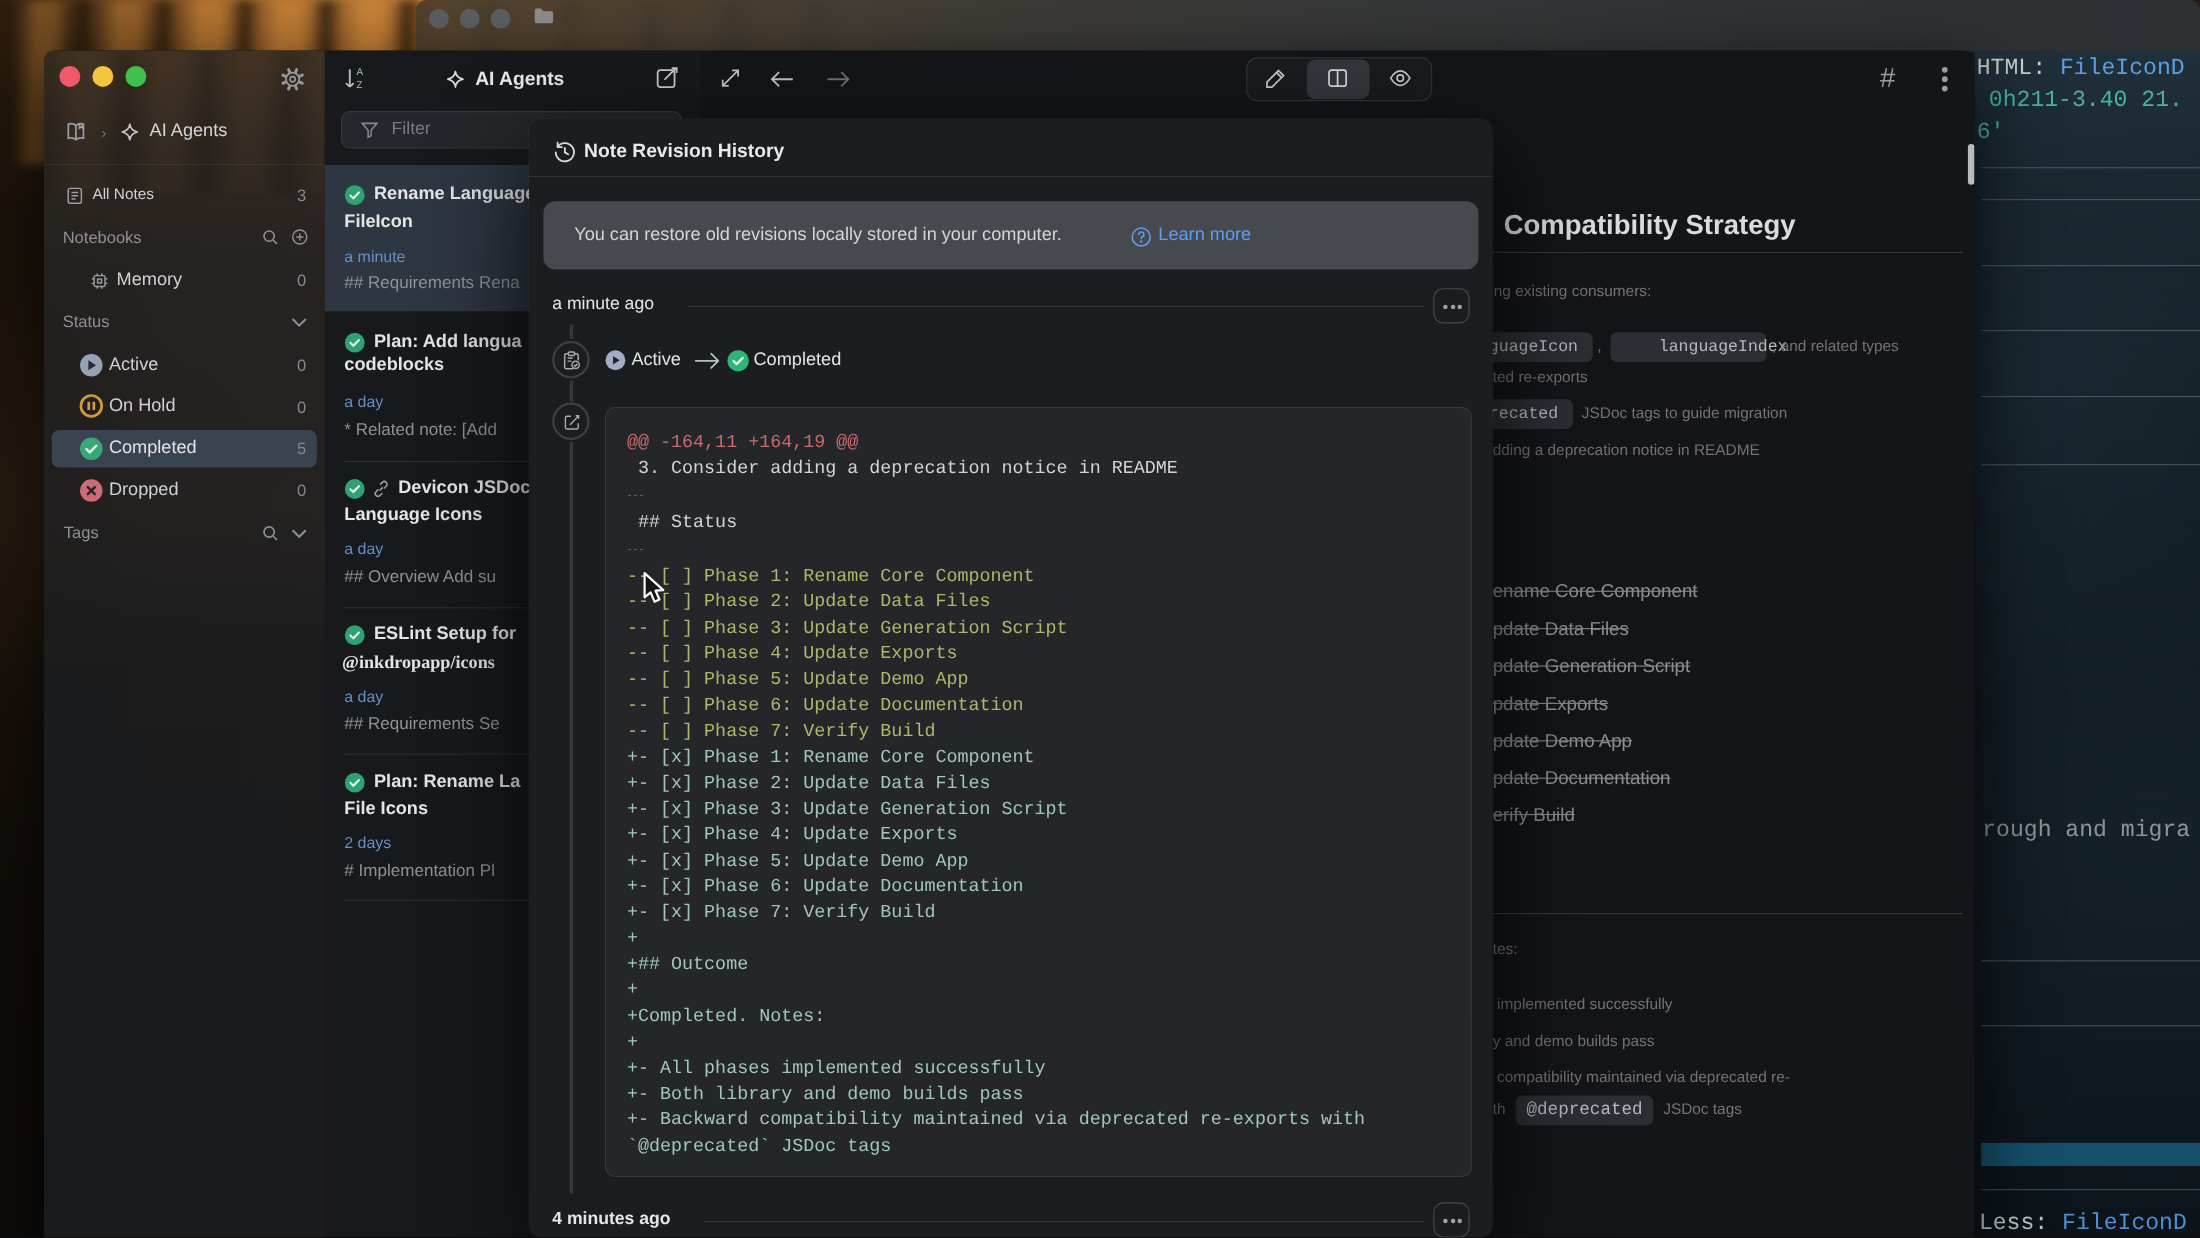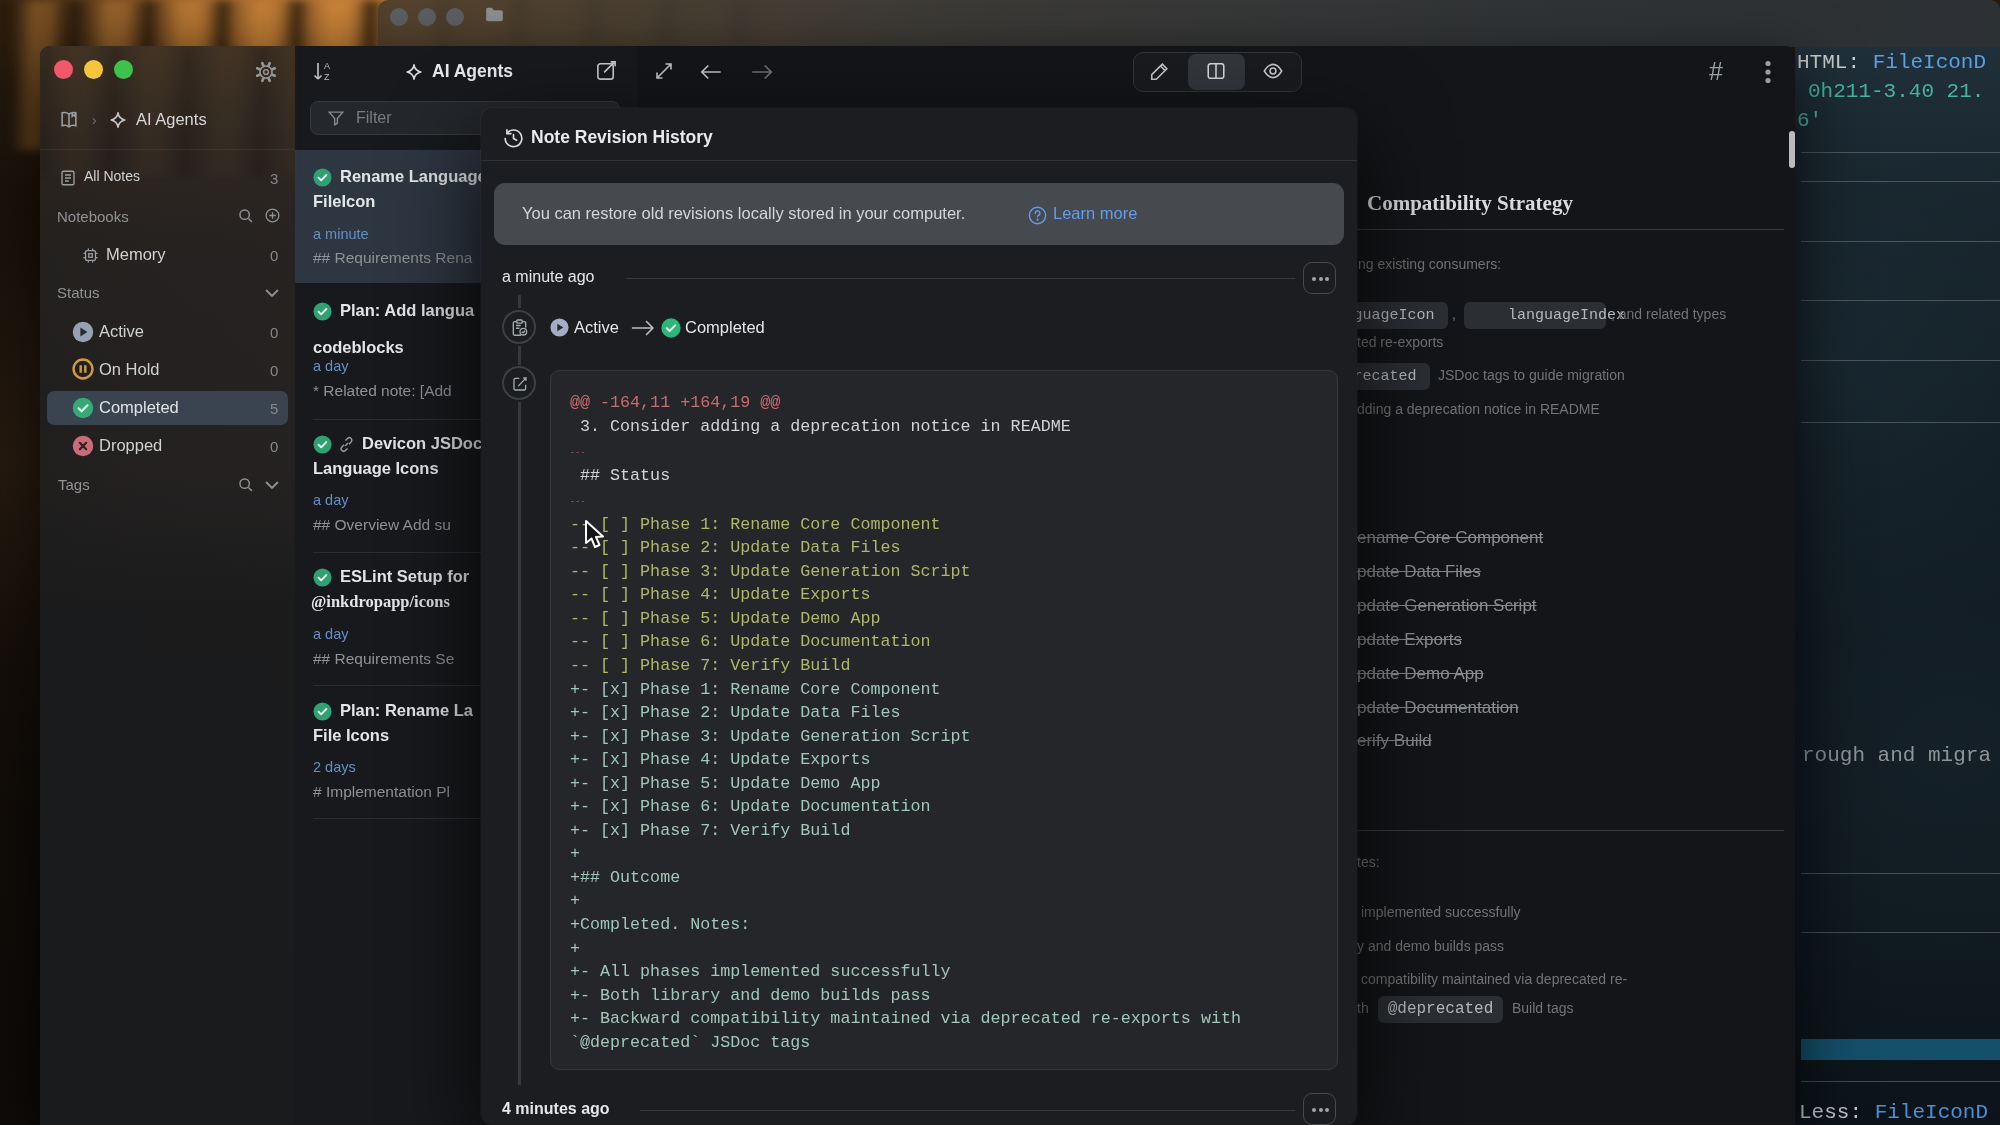--- a/index.html
+++ b/index.html
@@ -147,21 +147,21 @@
 
     <div style="position:absolute; left:1072px; top:11px; color:#9b9ea2; font-size:25px; font-weight:400;">#</div>
     <svg class="ico" style="left:1127px; top:14px;" width="8" height="24" viewBox="0 0 8 24" fill="#9b9ea2">
         <circle cx="4" cy="3.5" r="2.6"></circle>
         <circle cx="4" cy="12" r="2.6"></circle>
         <circle cx="4" cy="20.5" r="2.6"></circle>
       </svg>
 
     <div style="position:absolute; left:1152px; top:85px; width:6px; height:37px; border-radius:3px; background:#b9bbbd;"></div>
 
-    <div style="position:absolute; left:730px; top:145px; color:#dadbdd; font-size:21px; font-weight:700; white-space:nowrap;font-family:Liberation Serif, serif;">Compatibility Strategy</div>
+    <div style="position:absolute; left:730px; top:145px; color:#dadbdd; font-size:25px; font-weight:700; white-space:nowrap;">Compatibility Strategy</div>
     <div style="position:absolute; left:680px; top:183px; width:467px; height:1px; background:#36393c;"></div>
     <div class="etext" style="left:721px; top:210px;">ng existing consumers:</div>
     <div class="chip" style="left:703px; top:256px; width:108px;">guageIcon</div>
     <div class="etext" style="left:815px; top:260px;">,</div>
     <div class="chip" style="left:827px; top:256px; width:142px;padding-left:44px;">languageIndex</div>
     <div class="etext" style="left:974px; top:260px;">, and related types</div>
     <div class="etext" style="left:720px; top:288px;">ted re-exports</div>
     <div class="chip" style="left:703px; top:317px; width:90px;">recated</div>
     <div class="etext" style="left:801px; top:321px;">JSDoc tags to guide migration</div>
     <div class="etext" style="left:720px; top:355px;">dding a deprecation notice in README</div>
@@ -172,21 +172,21 @@
     <div class="strike" style="left:720px; top:618px;">pdate Demo App</div>
     <div class="strike" style="left:720px; top:652px;">pdate Documentation</div>
     <div class="strike" style="left:720px; top:685px;">erify Build</div>
     <div style="position:absolute; left:680px; top:784px; width:467px; height:1px; background:#36393c;"></div>
     <div class="etext" style="left:720px; top:808px;">tes:</div>
     <div class="etext" style="left:724px; top:858px;">implemented successfully</div>
     <div class="etext" style="left:720px; top:892px;">y and demo builds pass</div>
     <div class="etext" style="left:724px; top:925px;">compatibility maintained via deprecated re-</div>
     <div class="etext" style="left:720px; top:954px;">th</div>
     <div class="chip" style="left:741px; top:950px; width:125px; font-size:16px;">@deprecated</div>
-    <div class="etext" style="left:875px; top:954px;">Build tags</div>
+    <div class="etext" style="left:875px; top:954px;">JSDoc tags</div>
   </div>
   <div id="nlheader"></div>
   <div id="notelist">
 
     <svg class="ico" style="left:16px; top:13px;" width="24" height="24" viewBox="0 0 24 24" fill="none" stroke="#b9bbbe" stroke-width="1.7">
         <path d="M7 4 V20 M7 20 L3.5 16.5 M7 20 L10.5 16.5"></path>
         <text x="13" y="9.5" font-size="9" fill="#b9bbbe" stroke="none" font-family="Liberation Sans">A</text>
         <text x="13" y="21" font-size="9" fill="#b9bbbe" stroke="none" font-family="Liberation Sans">Z</text>
       </svg>
     <svg class="ico" style="left:111px; top:18px;" width="16" height="16" viewBox="0 0 16 16">
@@ -212,21 +212,21 @@
     <div class="ntitle" style="left:45px; top:121px;">Rename Language</div>
     <div class="ntitle" style="left:18px; top:146px;">FileIcon</div>
     <div class="ntime" style="left:18px; top:180px;">a minute</div>
     <div class="nsnip" style="left:18px; top:203px;">## Requirements Rena</div>
 
     <svg class="ico" style="left:18px; top:256px;" width="19" height="19" viewBox="0 0 20 20">
         <circle cx="10" cy="10" r="9.5" fill="#2fa173"></circle>
         <path d="M5.8 10.2 L8.6 13 L14 7.4" fill="none" stroke="#eafaf2" stroke-width="2" stroke-linecap="round" stroke-linejoin="round"></path>
       </svg>
     <div class="ntitle" style="left:45px; top:255px;">Plan: Add langua</div>
-    <div class="ntitle" style="left:18px; top:292px;">codeblocks</div>
+    <div class="ntitle" style="left:18px; top:276px;">codeblocks</div>
     <div class="ntime" style="left:18px; top:312px;">a day</div>
     <div class="nsnip" style="left:18px; top:336px;">* Related note: [Add</div>
     <div class="ndiv" style="left:18px; top:373px; width:324px;"></div>
 
     <svg class="ico" style="left:18px; top:389px;" width="19" height="19" viewBox="0 0 20 20">
         <circle cx="10" cy="10" r="9.5" fill="#2fa173"></circle>
         <path d="M5.8 10.2 L8.6 13 L14 7.4" fill="none" stroke="#eafaf2" stroke-width="2" stroke-linecap="round" stroke-linejoin="round"></path>
       </svg>
     <svg class="ico" style="left:43px; top:390px;" width="17" height="17" viewBox="0 0 24 24" fill="none" stroke="#9a9da1" stroke-width="2">
         <path d="M10 14 L14 10 M8.5 12.5 L5.5 15.5 a3.5 3.5 0 0 0 5 5 L13.5 17.5 M15.5 11.5 L18.5 8.5 a3.5 3.5 0 0 0 -5 -5 L10.5 6.5"></path>

